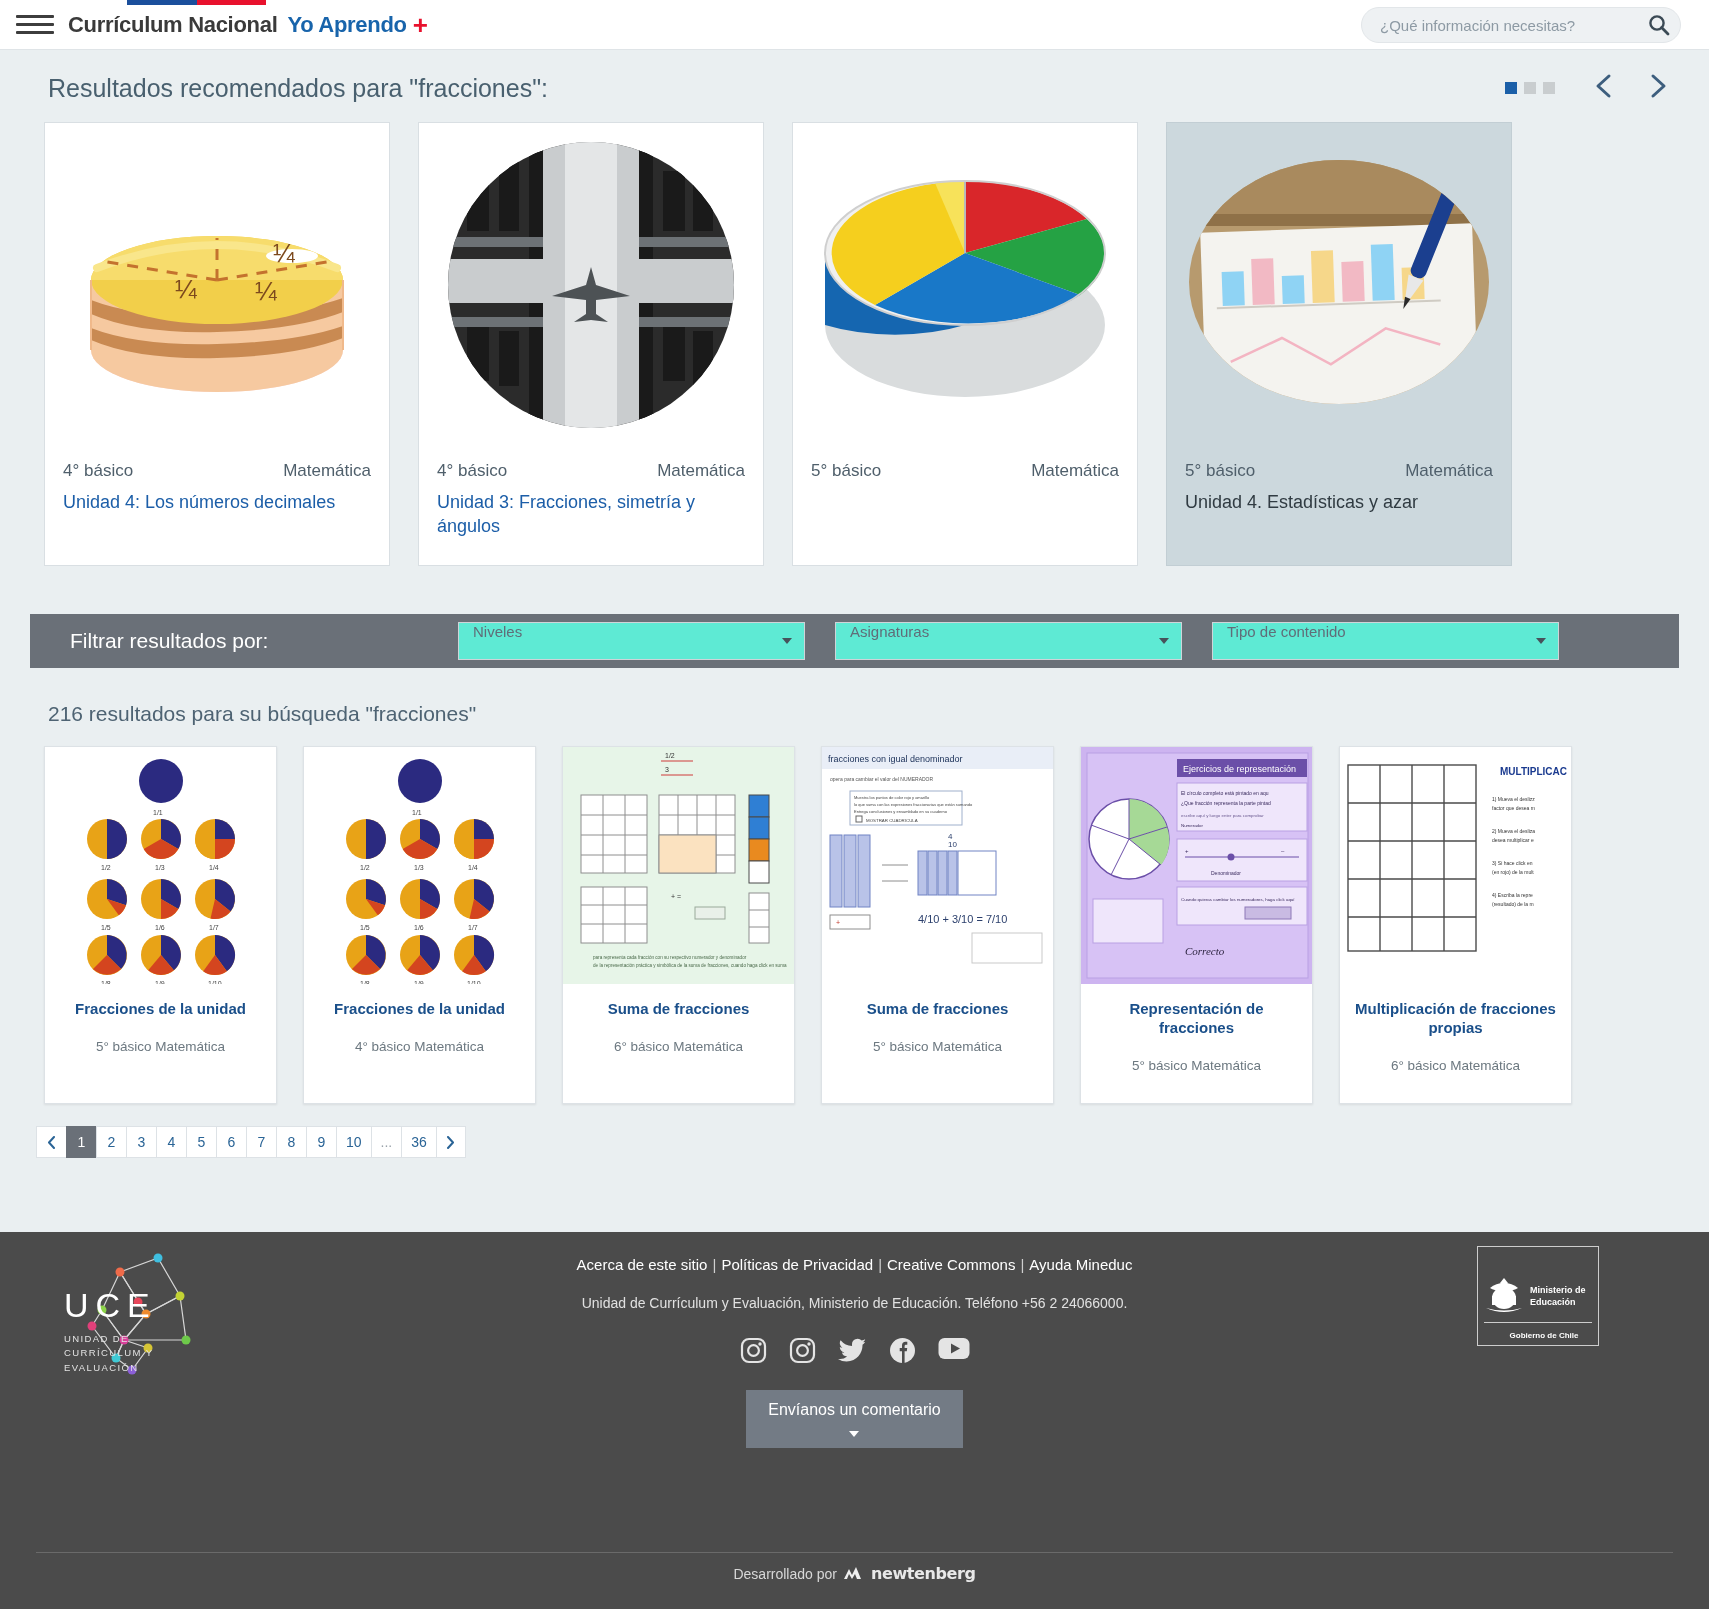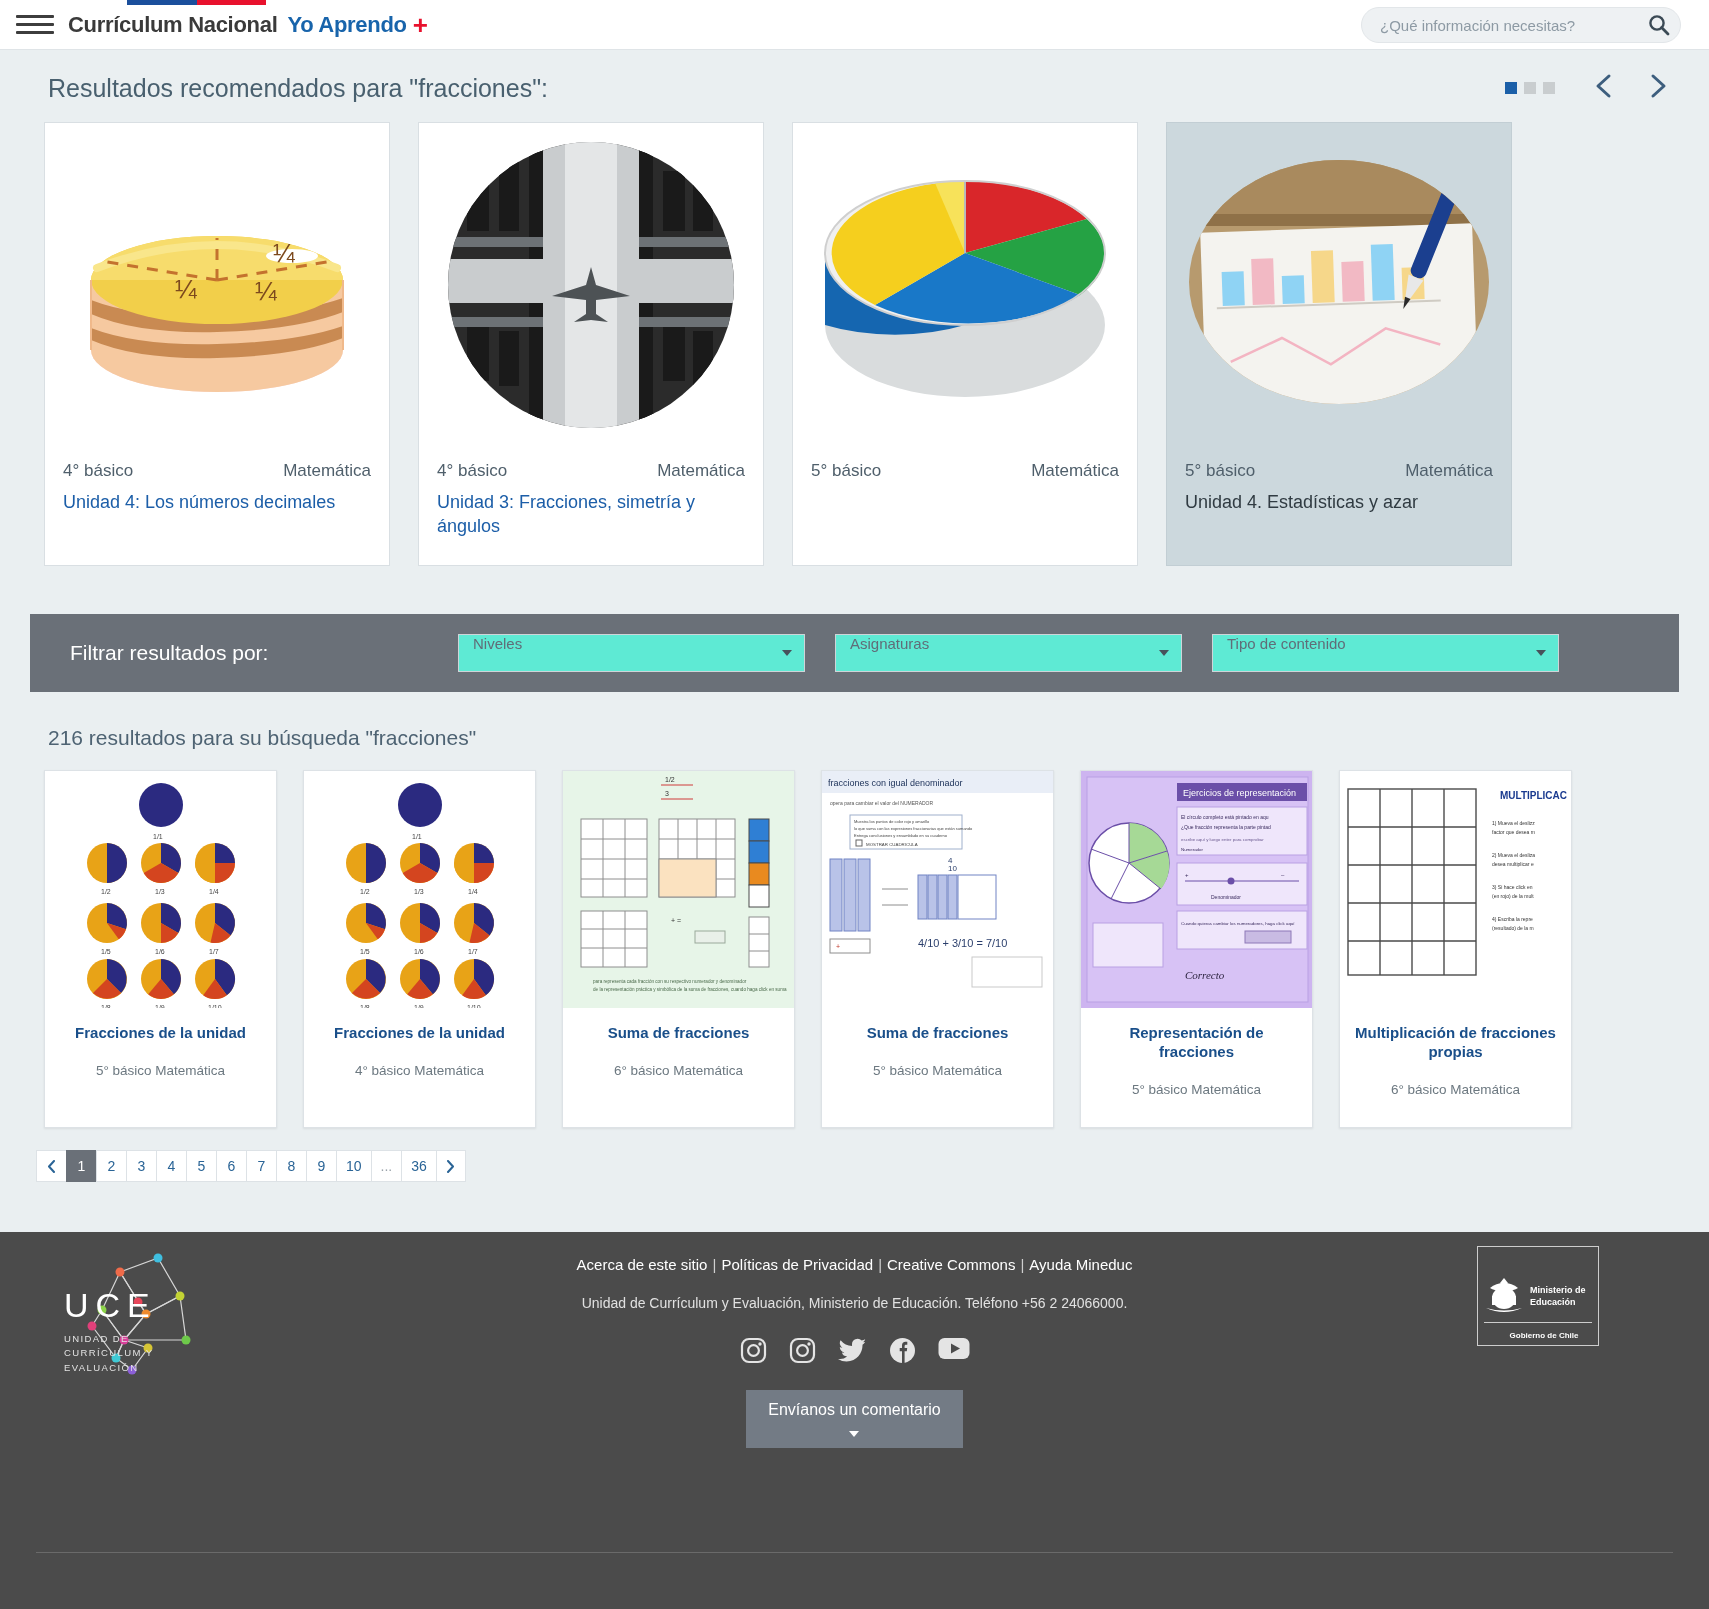--- a/index.html
+++ b/index.html
@@ -73,21 +73,21 @@
     padding:14px 18px 0 18px;
   }
   .rname {
     font-size:18px; color:#1c5ea8; line-height:1.33;
     padding:10px 18px 0 18px;
   }
   .rcard.active .rname { color:#303b42; }
 
   
   #filterbar {
-    margin:48px 30px 0 30px; height:78px;
+    margin:48px 30px 0 30px; height:54px;
     background:#6a7078; display:flex; align-items:center;
     padding:6px 22px;
   }
   #filter-label { color:#fff; font-size:21px; flex:0 0 auto; width:406px; padding-left:18px; }
   .selectbox {
     position:relative; height:38px; background:#5eead4;
     border:1px solid #cfd4d8; margin-right:30px;
     display:flex; align-items:flex-start; width:347px; cursor:pointer;
   }
   .selectbox:last-child { margin-right:0; }
@@ -809,15 +809,22 @@
       <div class="mtext">
         <div>Ministerio de</div>
         <div>Educación</div>
       </div>
       <div class="divider"></div>
       <div class="gob">Gobierno de Chile</div>
     </div>
 
     <div id="footdiv"></div>
 
+    <div id="devby">
+      <span>Desarrollado por</span>
+      <svg width="22" height="16" viewBox="0 0 22 16">
+          <path d="M1 13 L6 3 L9 9 L13 1 L18 13 L14 13 L12 8 L9 13 L6 8 L4 13 Z" fill="#efefef"></path>
+        </svg>
+      <b>newtenberg</b>
+    </div>
 
   </div>
 </div>
 
 </body></html>

